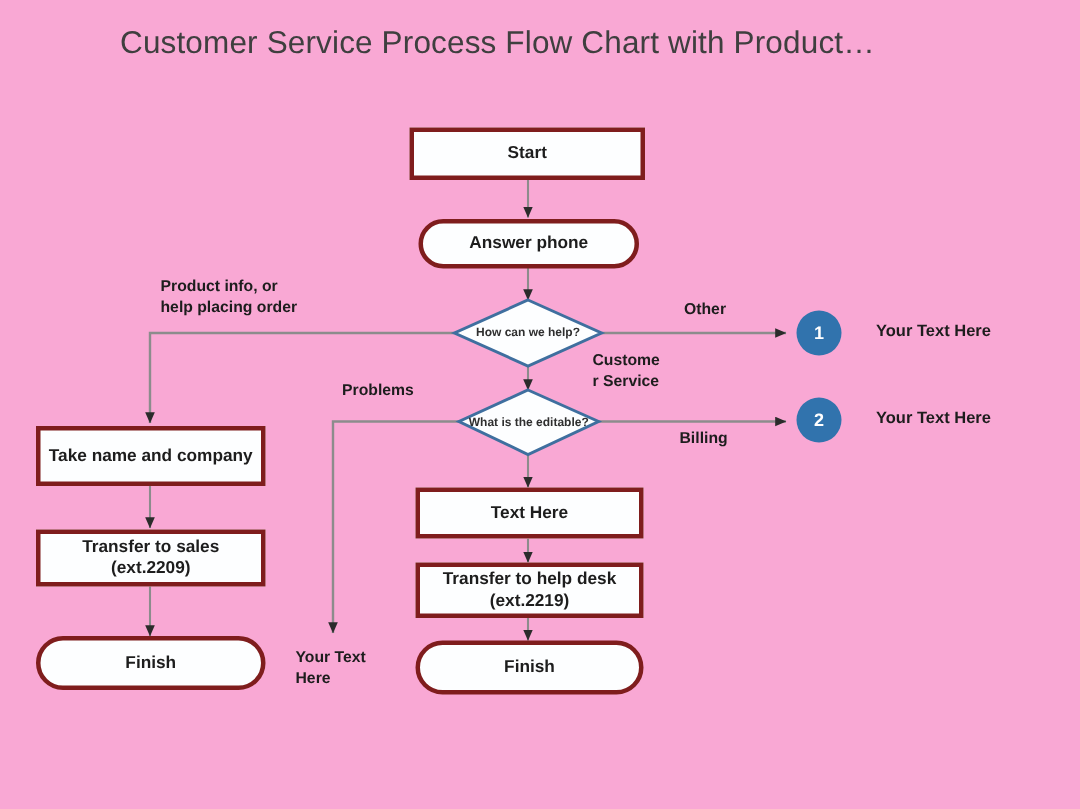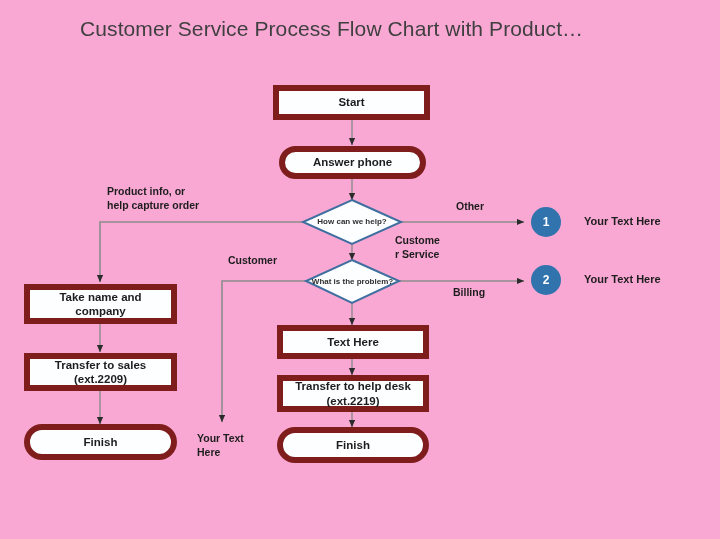--- a/index.html
+++ b/index.html
@@ -34,21 +34,21 @@
     left: 0;
     top: 0;
     width: 720px;
     height: 539px;
   }
   
   .node {
     position: absolute;
     box-sizing: border-box;
     background: #fdfeff;
-    border: 6px solid #7f1d1d;
+    border: 3px solid #7f1d1d;
     display: flex;
     align-items: center;
     justify-content: center;
     text-align: center;
     font-size: 11.5px;
     color: #1d1d1d;
     font-weight: 700;
     line-height: 1.25;
     padding: 2px 4px;
   }
@@ -164,21 +164,21 @@
     <polygon points="352,200 401,222 352,244 303,222" fill="#fdfeff" stroke="#3f6f9f" stroke-width="2"></polygon>
 
     <polygon points="352,260 399,281 352,303 306,281" fill="#fdfeff" stroke="#3f6f9f" stroke-width="2"></polygon>
   </svg>
 
   <div class="diamond" style="left:303px; top:200px; width:98px; height:44px;">
     <div class="dtext">How can we help?</div>
   </div>
 
   <div class="diamond" style="left:306px; top:260px; width:93px; height:43px;">
-    <div class="dtext">What is the problem?</div>
+    <div class="dtext">What is the editable?</div>
   </div>
 
   <div class="node rect" style="left:273px; top:85px; width:157px; height:35px;">
     <span class="label">Start</span>
   </div>
 
   <div class="node stadium" style="left:279px; top:146px; width:147px; height:33px;">
     <span class="label">Answer phone</span>
   </div>
 
@@ -200,28 +200,28 @@
 
   <div class="node rect" style="left:277px; top:375px; width:152px; height:37px;">
     <span class="label">Transfer to help desk (ext.2219)</span>
   </div>
 
   <div class="node stadium" style="left:277px; top:427px; width:152px; height:36px;">
     <span class="label">Finish</span>
   </div>
 
   <div class="edge-label" style="left:107px; top:185px;">Product info, or
-help capture order</div>
+help placing order</div>
 
   <div class="edge-label" style="left:456px; top:200px;">Other</div>
 
   <div class="edge-label" style="left:395px; top:234px;">Custome
 r Service</div>
 
-  <div class="edge-label" style="left:228px; top:254px;">Customer</div>
+  <div class="edge-label" style="left:228px; top:254px;">Problems</div>
 
 
   <div class="edge-label" style="left:453px; top:286px;">Billing</div>
 
   <div class="edge-label" style="left:197px; top:432px;">Your Text
 Here</div>
 
   <div class="bullet" style="left:531px; top:207px;">
     <span>1</span>
   </div>

